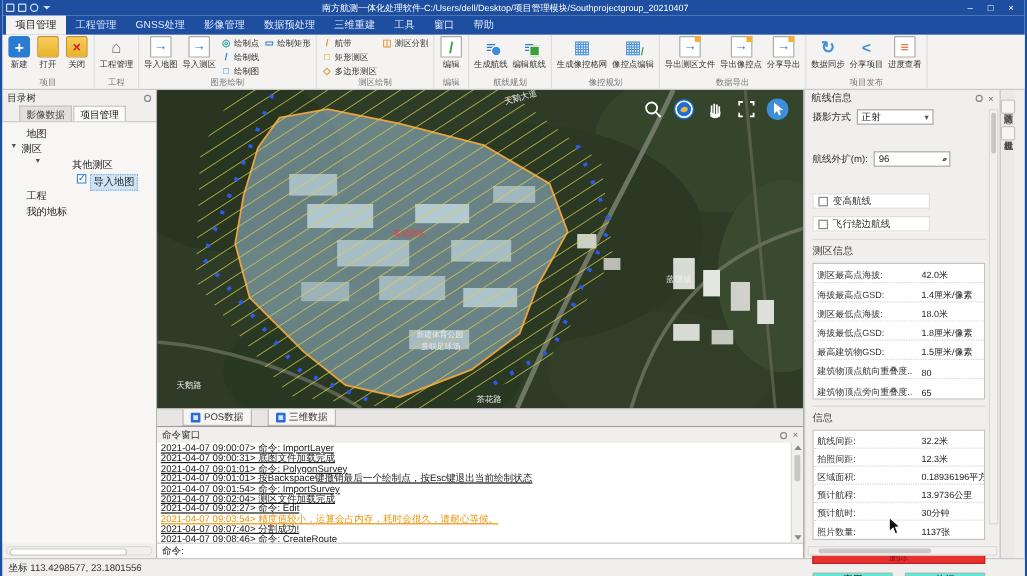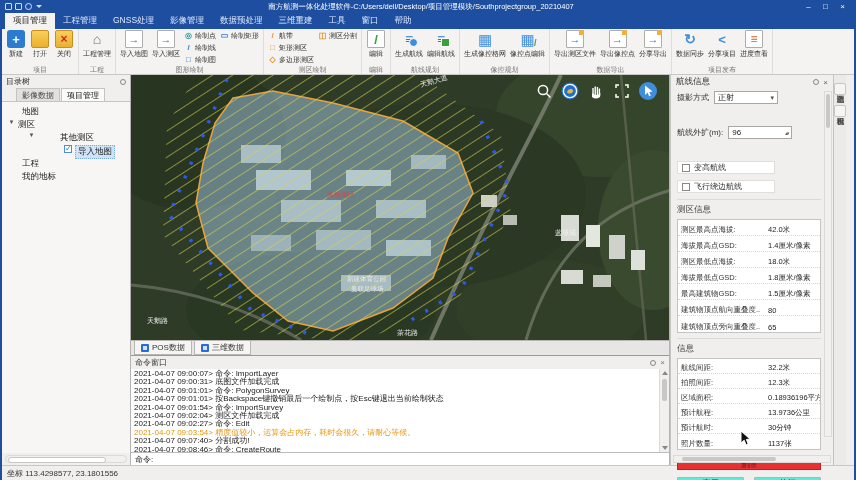--- a/index.html
+++ b/index.html
@@ -75,31 +75,31 @@
   .sel{background:#cfe3f7;border:1px dotted #7aaede;padding:0 2px;}
   .lp-hs{height:8px;margin:2px 3px;background:#f1f0ef;border:1px solid #dcdad8;border-radius:4px;position:relative;flex:0 0 auto;}
   .lp-hs::before{content:"";position:absolute;left:2px;top:1px;height:4px;width:80%;background:#fff;border:1px solid #c9c7c5;border-radius:3px;}
   
   .center{width:540px;flex:0 0 auto;display:flex;flex-direction:column;border-left:1px solid #b5b3b1;border-right:1px solid #b5b3b1;min-height:0;}
   .map{height:265px;position:relative;background:#2e3c27;flex:0 0 auto;overflow:hidden;}
   .map svg.base{position:absolute;left:0;top:0;}
   .maptools{position:absolute;top:7px;right:12px;display:flex;gap:8px;align-items:center;}
   .mt{width:18px;height:18px;display:flex;align-items:center;justify-content:center;}
   .mt.activeTool{background:#3f8edc;border-radius:50%;}
-  .map-tabs{height:15px;background:#e8e6e4;border-top:1px solid #b8b6b4;display:flex;align-items:stretch;padding-left:3px;gap:2px;flex:0 0 auto;}
+  .map-tabs{height:15px;background:#e8e6e4;border-top:1px solid #b8b6b4;display:flex;align-items:stretch;padding-left:21px;gap:13px;flex:0 0 auto;}
   .mtab{display:flex;align-items:center;gap:3px;font-size:8px;padding:0 6px;background:#f6f5f3;border:1px solid #b8b6b4;border-top:none;color:#333;white-space:nowrap;}
   .mtab .chip{width:8px;height:8px;background:#2b6bd6;border-radius:1px;position:relative;}
   .mtab .chip::after{content:"";position:absolute;left:2px;top:2px;width:4px;height:4px;background:#cfe2ff;}
   
   .cmd{flex:1;display:flex;flex-direction:column;border-top:1px solid #999;min-height:0;}
   .cmd-h{height:13px;background:#f0efed;display:flex;justify-content:space-between;align-items:center;font-size:8px;color:#333;padding:0 4px;flex:0 0 auto;}
   .cmd-hic{display:flex;gap:4px;align-items:center;}
   .ghost{color:#777;font-size:8px;line-height:8px;}
   .cmd-log{flex:1;background:#fff;position:relative;overflow:hidden;font-size:8px;line-height:8.4px;padding:1px 12px 0 3px;color:#1a1a1a;}
-  .logline{white-space:nowrap;}
+  .logline{white-space:nowrap;text-decoration:underline;}
   .logline.warn{color:#e8960f;}
   .cmd-vs{position:absolute;right:0;top:0;bottom:0;width:10px;background:#f1f0ef;border-left:1px solid #dcdad8;}
   .cmd-vs::before{content:"";position:absolute;top:10px;left:2px;width:5px;height:22px;background:#c9c7c5;border-radius:2px;}
   .cmd-vs .a1,.cmd-vs .a2{position:absolute;left:2px;width:0;height:0;border-left:3px solid transparent;border-right:3px solid transparent;}
   .cmd-vs .a1{top:2px;border-bottom:4px solid #888;}
   .cmd-vs .a2{bottom:2px;border-top:4px solid #888;}
   .cmd-in{height:13px;background:#fff;border-top:1px solid #bbb;font-size:8px;display:flex;align-items:center;padding:0 4px;color:#222;flex:0 0 auto;}
   
   .rp{width:163px;flex:0 0 auto;background:#f0efed;border-left:1px solid #c8c6c4;display:flex;flex-direction:column;min-height:0;}
   .rp-h{height:14px;display:flex;align-items:center;justify-content:space-between;font-size:8.5px;padding:0 5px;color:#333;flex:0 0 auto;}

